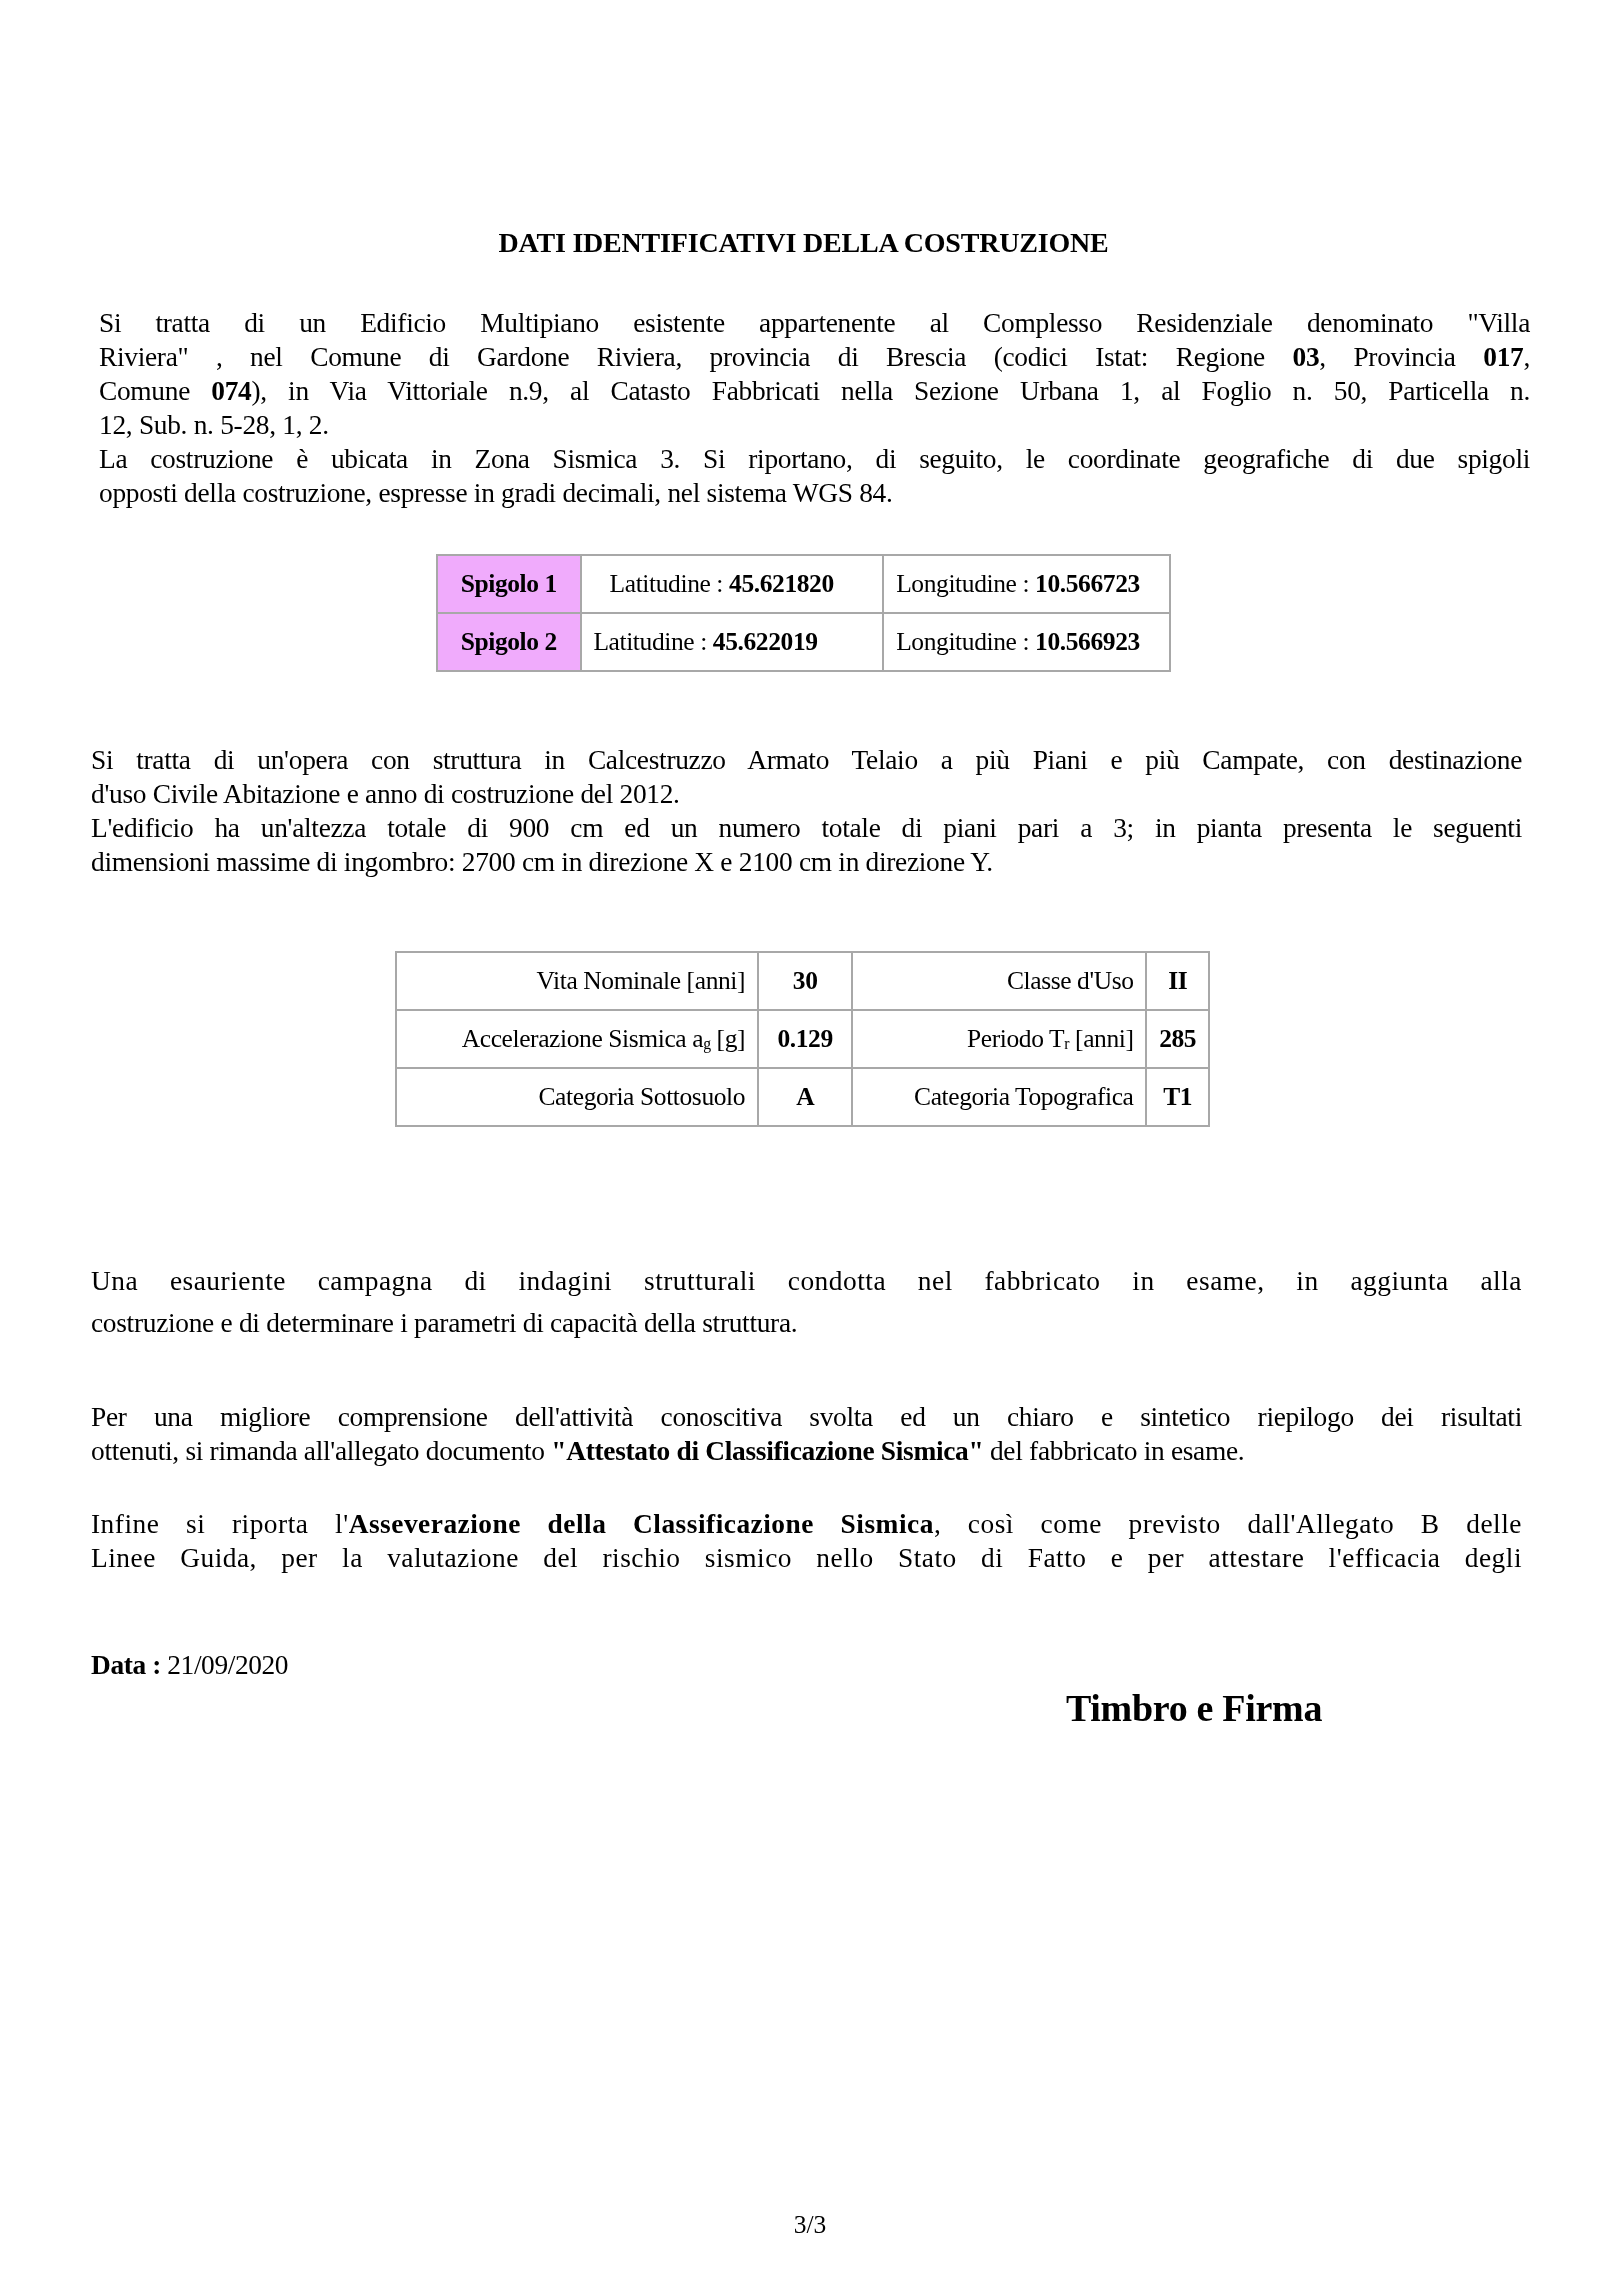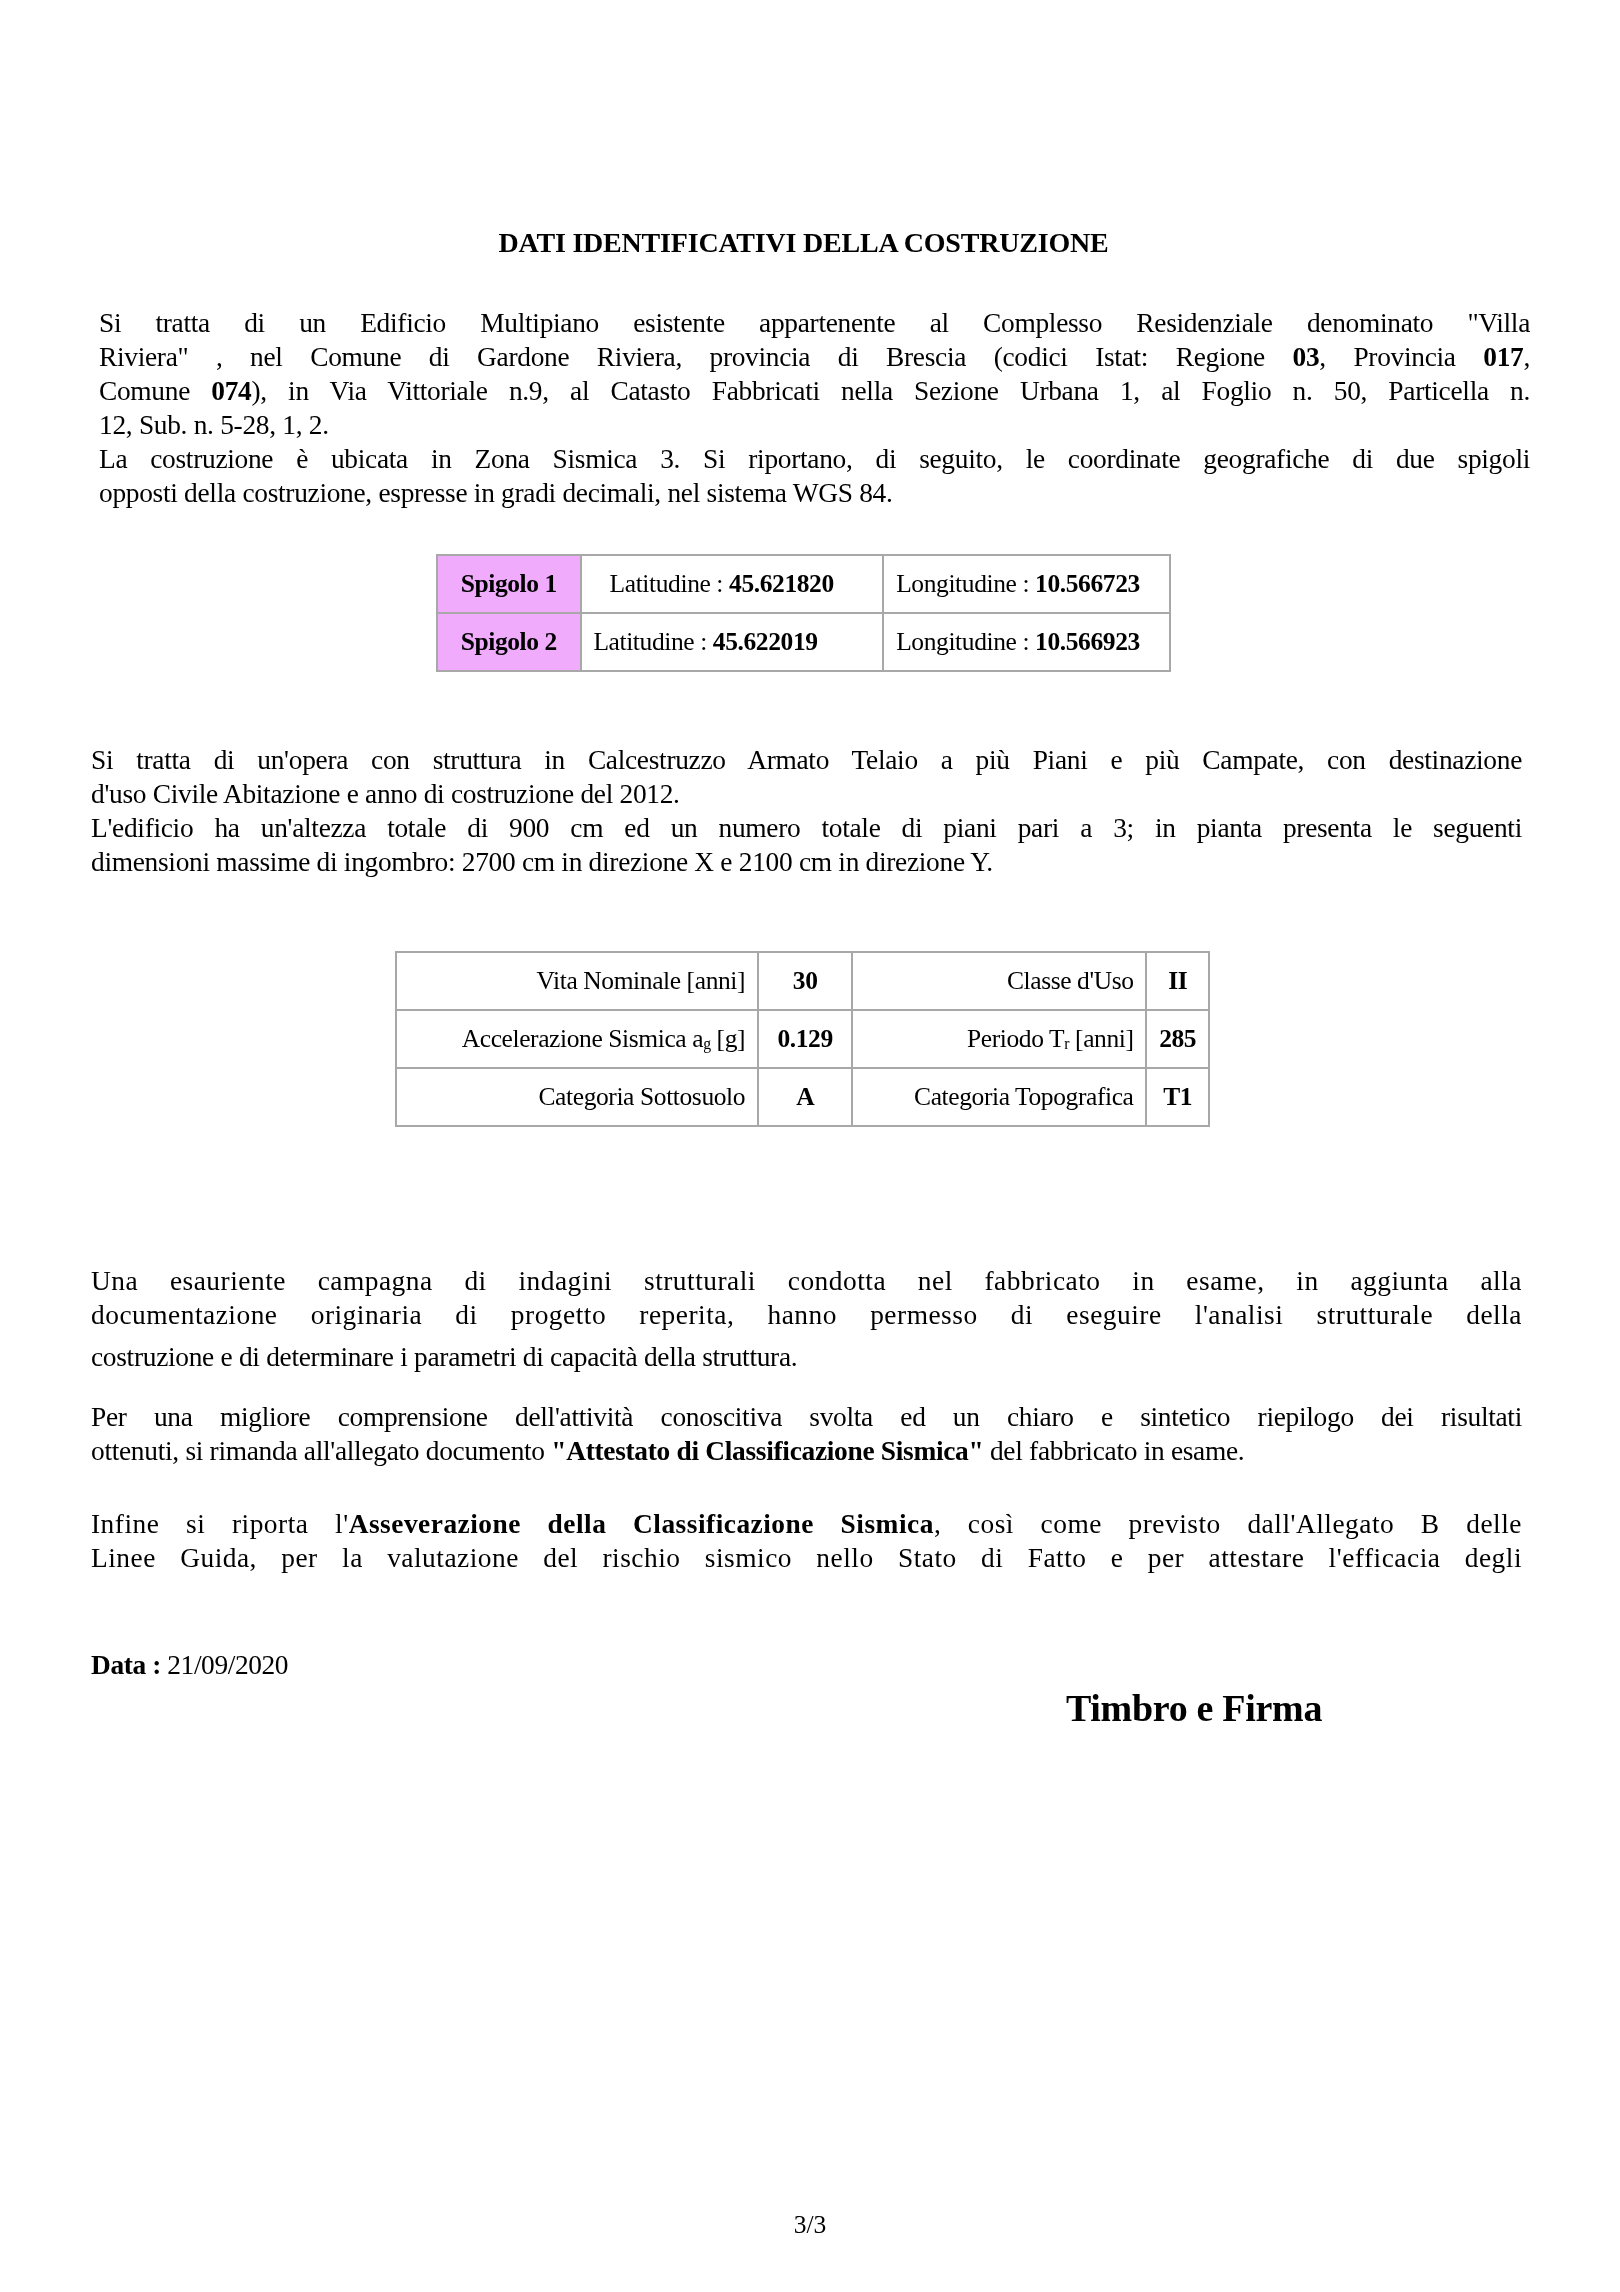--- a/index.html
+++ b/index.html
@@ -154,21 +154,20 @@
       <td class="val">A</td>
       <td class="label">Categoria Topografica</td>
       <td class="val">T1</td>
     </tr>
   </tbody>
     </table>
 
 
   <div class="para wide" style="top:1264px;">
     <span class="justify-line">Una esauriente campagna di indagini strutturali condotta nel fabbricato in esame, in aggiunta alla</span>
-    <span class="justify-line">documentazione originaria di progetto reperita, hanno permesso di eseguire l'analisi strutturale della</span>
     <span class="line" style="letter-spacing:-0.3px;margin-top:8px;">costruzione e di determinare i parametri di capacità della struttura.</span>
   </div>
 
   <div class="para" style="top:1400px;">
     <span class="justify-line">Per una migliore comprensione dell'attività conoscitiva svolta ed un chiaro e sintetico riepilogo dei risultati</span>
     <span class="line"><span>ottenuti, si rimanda all'allegato documento </span><b>"Attestato di Classificazione Sismica"</b><span> del fabbricato in esame.</span></span>
   </div>
 
   <div class="para wide" style="top:1507px;">
     <span class="justify-line"><span>Infine si riporta l'</span><b>Asseverazione della Classificazione Sismica</b><span>, così come previsto dall'Allegato B delle</span></span>

